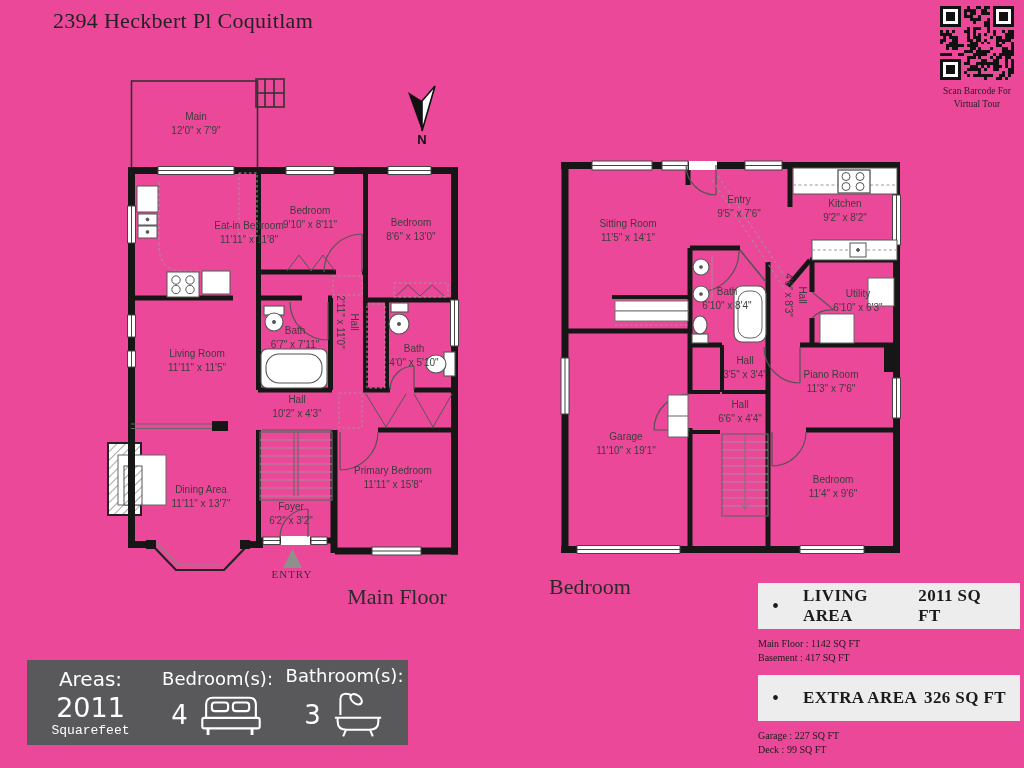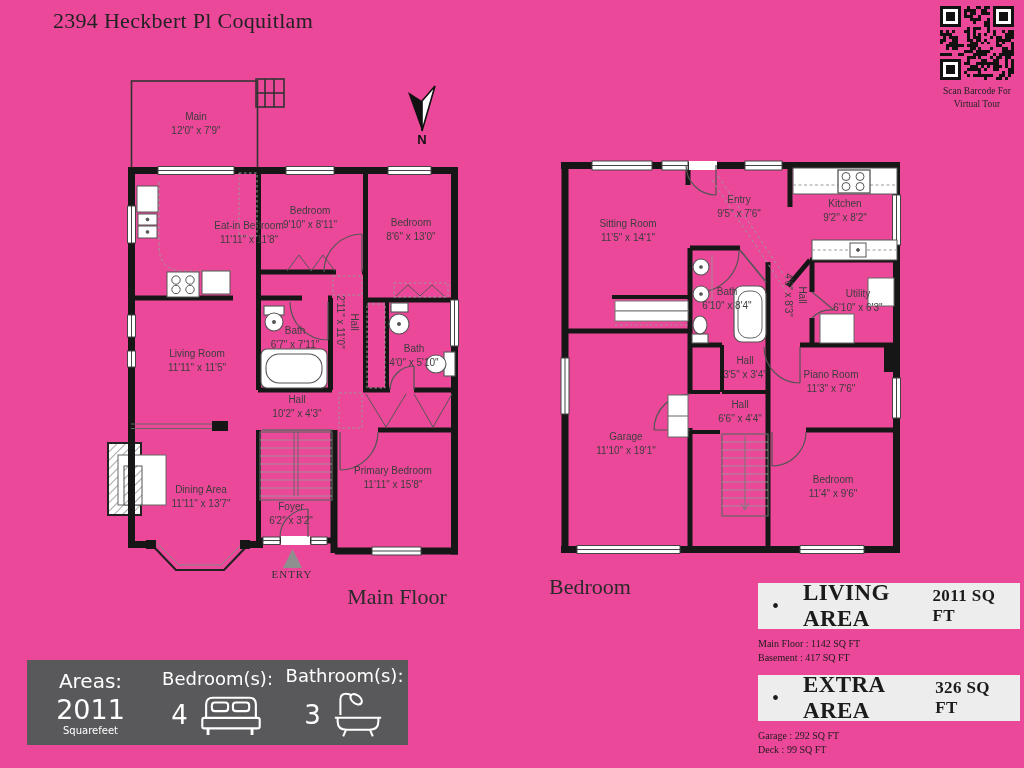--- a/index.html
+++ b/index.html
@@ -26,30 +26,30 @@
       font-size:10px;line-height:1.38;color:#3d3d3d;}
   .rl.rot{transform:translate(-50%,-50%) rotate(90deg);}
   .entry-lab{position:absolute;transform:translate(-50%,0);font-family:"Liberation Serif",serif;
       font-size:11px;letter-spacing:1px;color:#333;}
   .floor-cap{position:absolute;width:140px;text-align:center;font-family:"Liberation Serif",serif;
       font-size:22px;color:#2a2a2a;}
   
   .summary{position:absolute;left:758px;top:583px;width:262px;font-family:"Liberation Serif",serif;color:#1b1b1b;}
   .srow{display:flex;align-items:center;height:46px;background:#ededed;padding:0 14px;}
   .srow .bullet{font-size:20px;margin-right:24px;line-height:1;}
-  .srow .slab{font-weight:bold;font-size:23px;letter-spacing:.4px;}
+  .srow .slab{font-weight:bold;font-size:17px;letter-spacing:.4px;}
   .srow .sval{margin-left:auto;font-weight:bold;font-size:17px;letter-spacing:.4px;}
   .slines{text-align:left;font-size:10px;line-height:1.35;margin:8px 0 11px;}
   
   .stats{position:absolute;left:27px;top:660px;width:381px;height:85px;background:#59585a;color:#fff;
       display:flex;align-items:center;font-family:"DejaVu Sans",sans-serif;}
   .stats .col{flex:1;display:flex;flex-direction:column;align-items:center;justify-content:center;}
   .stats .lab{font-size:18px;margin-bottom:2px;}
   .stats .big{font-size:27px;line-height:1.1;}
-  .stats .unit{font-size:10px;margin-top:1px;}
+  .stats .unit{font-size:13px;margin-top:1px;font-family:Liberation Mono, monospace;}
   .stats .irow{display:flex;align-items:center;gap:10px;margin-top:2px;}
   .stats .cnt{font-size:26px;}
 </style>
 </head>
 <body>
 
 <div id="stage">
 
   <div class="title">
     <div class="l1">2394 Heckbert Pl  Coquitlam</div>
@@ -676,21 +676,21 @@
     <div class="slines">
       <div>Main Floor : 1142  SQ FT</div>
       <div>Basement : 417 SQ FT</div>
     </div>
     <div class="srow">
       <span class="bullet">•</span>
       <span class="slab">EXTRA AREA</span>
       <span class="sval">326 SQ FT</span>
     </div>
     <div class="slines">
-      <div>Garage :  292 SQ FT</div>
+      <div>Garage :  227 SQ FT</div>
       <div>Deck :  99 SQ FT</div>
     </div>
   </div>
 
   <div class="stats">
     <div class="col">
       <div class="lab" style="font-size:20px">Areas:</div>
       <div class="big">2011</div>
       <div class="unit">Squarefeet</div>
     </div>

